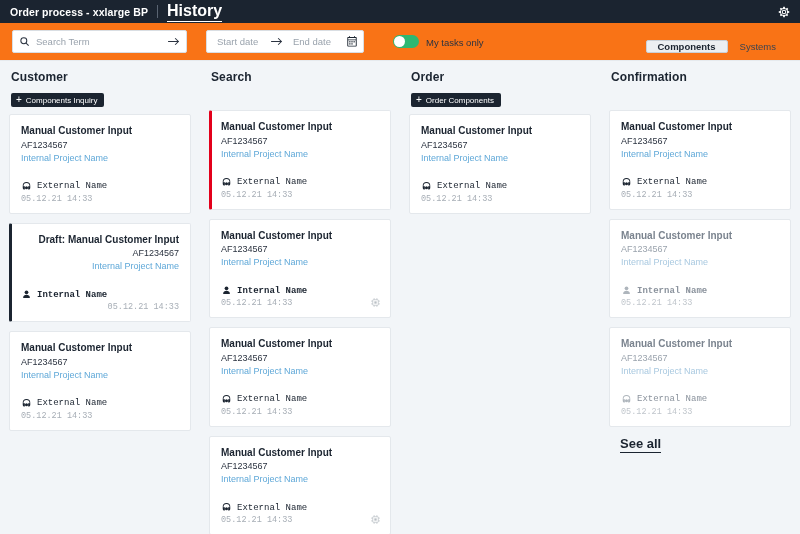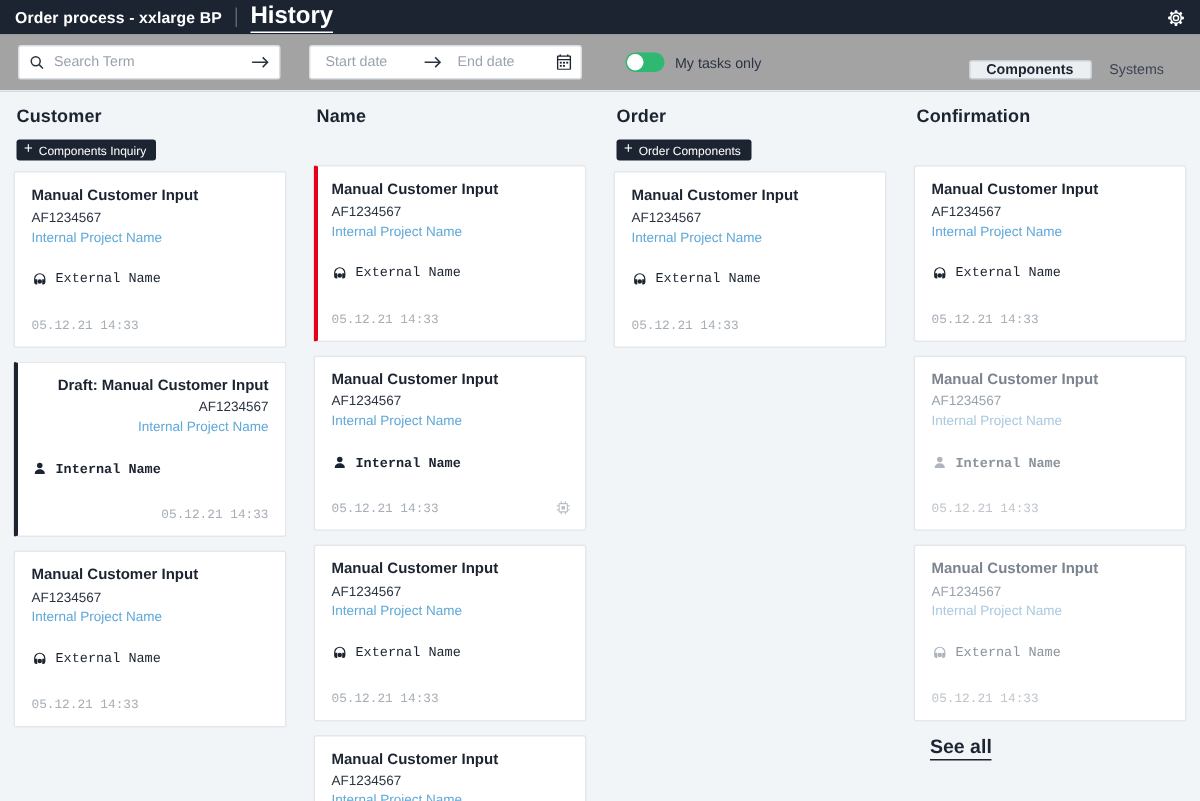--- a/index.html
+++ b/index.html
@@ -38,37 +38,37 @@
     border-bottom: 1.5px solid #ffffff;
     padding-bottom: 1px;
     cursor: pointer;
   }
   .topbar-spacer { flex: 1; }
   .gear-icon { width: 14px; height: 14px; display: block; cursor: pointer; }
 
   
   .filterbar {
     height: 38px;
-    background: #a3a3a3;
+    background: #f97316;
     display: flex;
     align-items: center;
     padding: 0 12px;
     border-bottom: 1px solid #e6eaee;
   }
   .field {
     height: 23px;
     background: #ffffff;
     border: 1px solid #d9dee3;
     border-radius: 2px;
     display: flex;
     align-items: center;
     padding: 0 6px;
   }
   .search-field { width: 175px; }
-  .date-field { width: 182px; margin-left: 19px; padding: 0 5px 0 8px; }
+  .date-field { width: 158px; margin-left: 19px; padding: 0 5px 0 8px; }
   .field-icon { flex: 0 0 auto; display: flex; align-items: center; }
   .field-text {
     flex: 1;
     font-size: 9.5px;
     color: #9aa3ad;
     padding-left: 6px;
     white-space: nowrap;
     overflow: hidden;
   }
   .date-text {
@@ -212,21 +212,21 @@
   }
   .foot-name {
     font-size: 9px;
     color: #1b2430;
   }
   .foot-name.bold { font-weight: bold; }
   .foot-name.muted { color: #8b939d; }
   .card-date {
     font-size: 8.5px;
     color: #a7aeb6;
-    margin-top: 20px;
+    margin-top: 2px;
   }
   .card-date.muted { color: #c0c6cc; }
 
   .chip-badge {
     position: absolute;
     right: 9px;
     bottom: 9px;
     width: 11px;
     height: 11px;
     opacity: .55;
@@ -363,21 +363,21 @@
                   <circle cx="12" cy="14.6" r="3.3"></circle>
                 </svg>
               </span>
               <span class="foot-name">External Name</span>
             </div>
             <div class="card-date">05.12.21 14:33</div>
           </div>
         </div>
       </div></div>
     <div class="column">
-      <div class="col-head">Name</div>
+      <div class="col-head">Search</div>
       <div class="head-spacer"></div>
       <div class="cards">
         <div class="card accent-red">
           <div class="card-title">Manual Customer Input</div>
           <div class="card-ref">AF1234567</div>
           <div class="card-project">Internal Project Name</div>
           <div class="card-foot">
             <div class="foot-row">
               <span style="color: rgb(27, 36, 48); display: flex;">
                 <svg width="11" height="11" viewBox="0 0 24 24" fill="currentColor">

